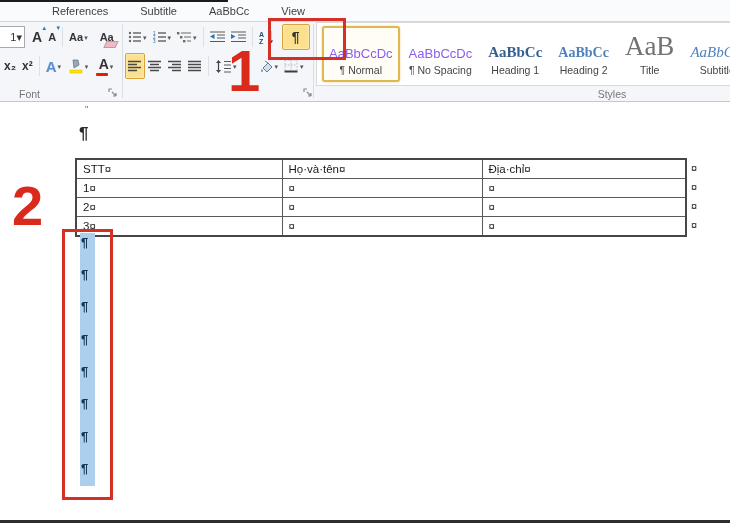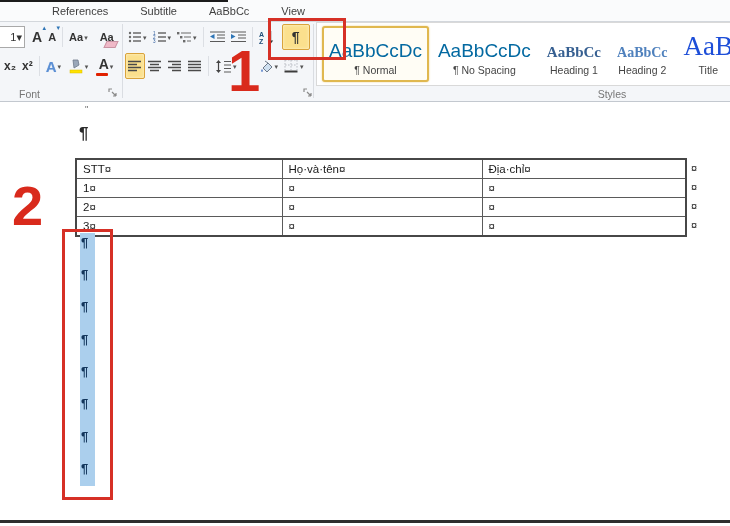--- a/index.html
+++ b/index.html
@@ -44,24 +44,24 @@
   
   .pilbtn{font-size:14px;font-weight:bold;color:#333;line-height:1;}
 
   
   .stylesbox{position:absolute;left:0;top:0;width:414px;height:62px;background:#fff;
              border:1px solid #d9d9d9;border-right:none;display:flex;align-items:stretch;padding-left:4px;}
   .styleitem{display:flex;flex-direction:column;align-items:center;justify-content:flex-end;
              padding:2px 5px 4px 5px;margin:3px 1px;border:2px solid transparent;border-radius:3px;cursor:default;}
   .styleitem.sel{border-color:#e0b84f;background:#fffdf5;box-shadow:0 0 2px #eccf8a;}
   .sample{line-height:1;white-space:nowrap;}
-  .s-normal{font-size:19px;color:#0369a1;}
+  .s-normal{font-size:13px;color:#8b5cf6;}
   .s-h1{font-family:"Liberation Serif","DejaVu Serif",serif;font-size:15px;font-weight:bold;color:#365f91;}
   .s-h2{font-family:"Liberation Serif","DejaVu Serif",serif;font-size:14px;font-weight:bold;color:#4f81bd;}
-  .s-title{font-family:"Liberation Serif","DejaVu Serif",serif;font-size:27px;color:#1d4ed8;}
+  .s-title{font-family:"Liberation Serif","DejaVu Serif",serif;font-size:27px;color:#737373;}
   .s-sub{font-family:"Liberation Serif","DejaVu Serif",serif;font-size:15px;font-style:italic;color:#4f81bd;}
   .stylelabel{font-size:10.5px;color:#444;margin-top:4px;white-space:nowrap;}
 
   
   .doc{position:absolute;left:0;top:102px;width:730px;height:418px;background:#fff;}
   .stray{position:absolute;left:85px;top:2px;font-size:9px;color:#666;}
   .lonepil{position:absolute;left:79px;top:22px;font-size:17px;font-weight:bold;color:#2a2a2a;}
 
   table.word{position:absolute;left:75px;top:56px;border-collapse:collapse;table-layout:fixed;}
   table.word td{border:1px solid #5a5a5a;height:18px;padding:0 0 0 6px;font-size:11.5px;color:#1a1a1a;

